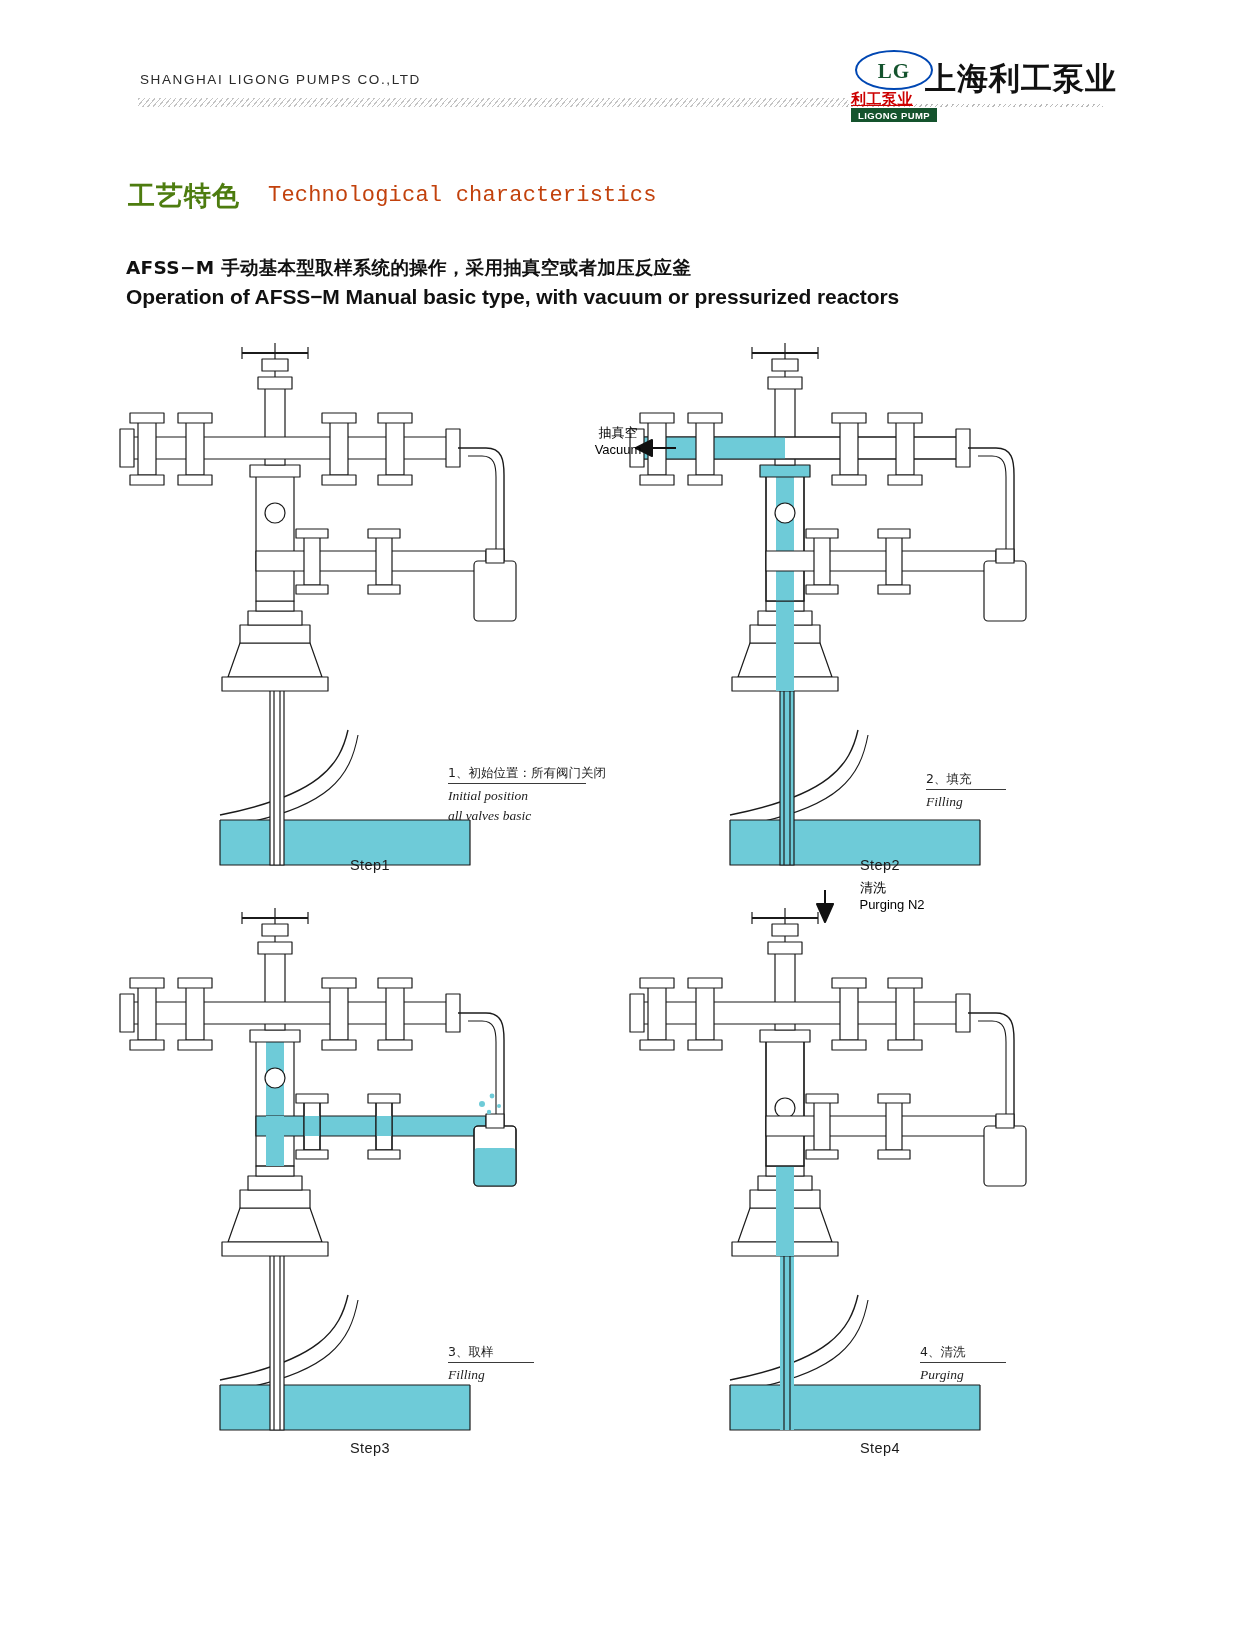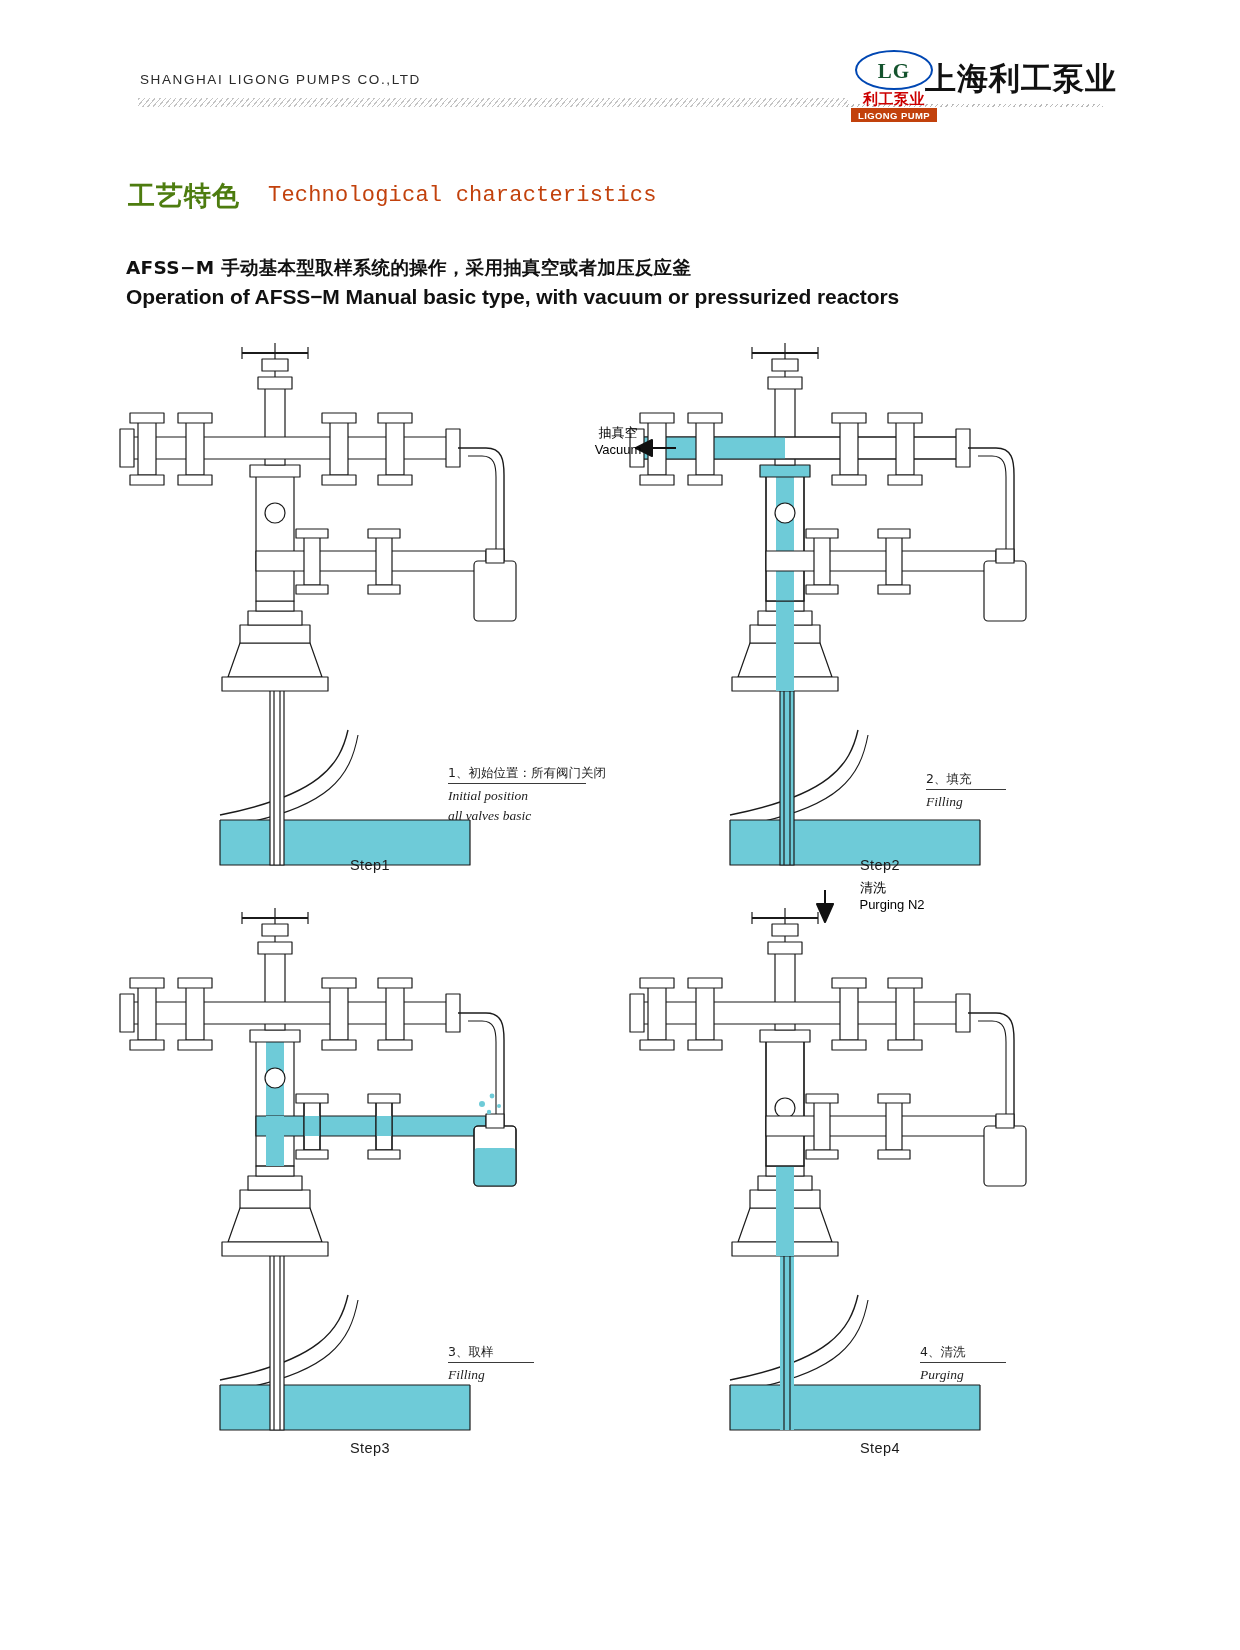--- a/index.html
+++ b/index.html
@@ -77,36 +77,37 @@
     font-size: 21px;
     font-weight: bold;
     color: #14532d;
     font-family: "Liberation Serif", serif;
     letter-spacing: 1px;
   }
   .logo-cn {
     position: absolute;
     left: 6px; top: 40px;
     width: 86px;
-    text-align: center;
+    text-align: left;
     font-size: 15px;
     font-weight: bold;
     color: #cc0000;
     font-family: "DejaVu Sans", sans-serif;
     letter-spacing: .5px;
+    text-decoration: underline;
   }
   .logo-en {
     position: absolute;
     left: 6px; top: 58px;
     width: 86px;
     text-align: center;
     font-size: 9.5px;
     font-weight: bold;
     color: #ffffff;
-    background: #c2410c;
+    background: #14532d;
     letter-spacing: .4px;
     padding: 1.5px 0;
   }
   .brand-cn {
     position: absolute;
     left: 925px;
     top: 58px;
     font-size: 31px;
     font-weight: bold;
     color: #111;

